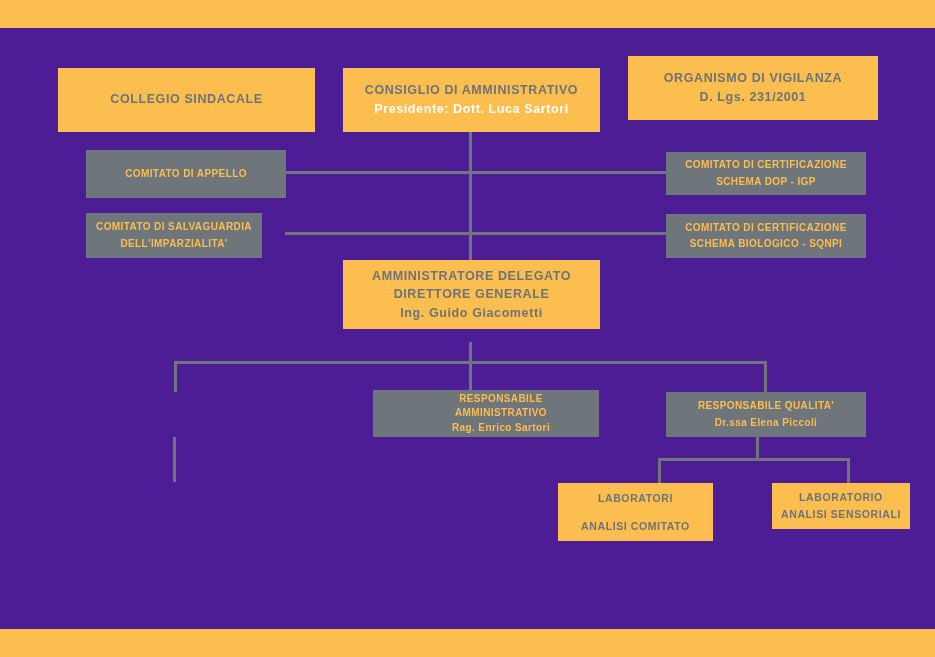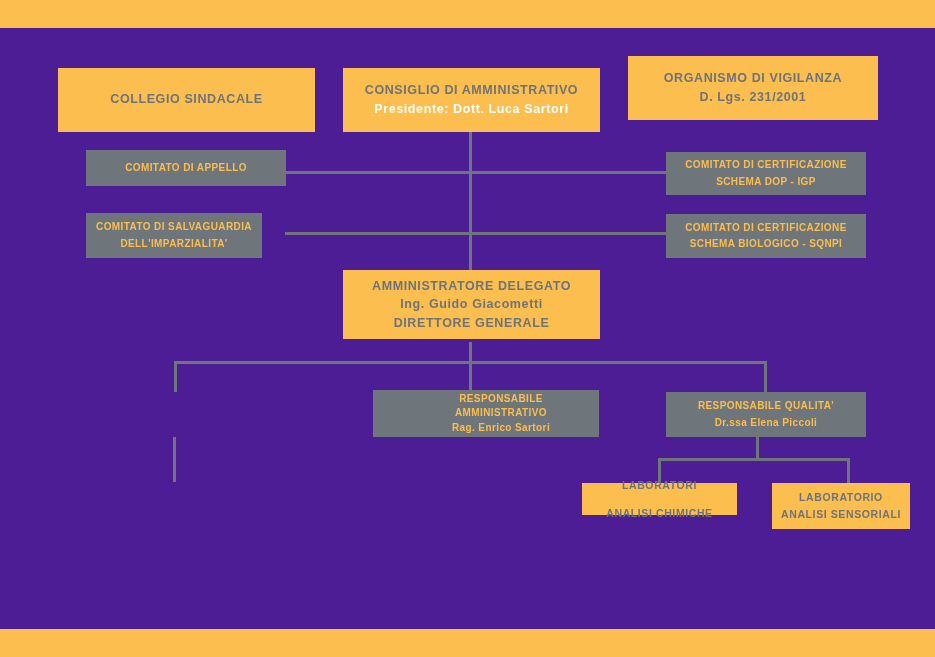--- a/index.html
+++ b/index.html
@@ -87,61 +87,61 @@
   <div class="node box-orange t-lg" style="left:343px; top:68px; width:257px; height:64px;">
     <span>CONSIGLIO DI AMMINISTRATIVO</span>
     <span class="t-white">Presidente: Dott. Luca Sartori</span>
   </div>
 
   <div class="node box-orange t-lg" style="left:628px; top:56px; width:250px; height:64px;">
     <span>ORGANISMO DI VIGILANZA</span>
     <span>D. Lgs. 231/2001</span>
   </div>
 
-  <div class="node box-gray t-sm" style="left:86px; top:150px; width:200px; height:36px;">
+  <div class="node box-gray t-sm" style="left:86px; top:150px; width:200px; height:48px;">
     <span>COMITATO DI APPELLO</span>
   </div>
 
   <div class="node box-gray t-sm" style="left:666px; top:152px; width:200px; height:43px;">
     <span>COMITATO DI CERTIFICAZIONE</span>
     <span>SCHEMA DOP - IGP</span>
   </div>
 
   <div class="node box-gray t-sm" style="left:86px; top:213px; width:176px; height:45px;">
     <span>COMITATO DI SALVAGUARDIA</span>
     <span>DELL'IMPARZIALITA'</span>
   </div>
 
   <div class="node box-gray t-sm" style="left:666px; top:214px; width:200px; height:44px;">
     <span>COMITATO DI CERTIFICAZIONE</span>
     <span>SCHEMA BIOLOGICO - SQNPI</span>
   </div>
 
-  <div class="node box-orange t-lg" style="left:343px; top:270px; width:257px; height:69px; line-height:1.45;">
+  <div class="node box-orange t-lg" style="left:343px; top:260px; width:257px; height:69px; line-height:1.45;">
     <span>AMMINISTRATORE DELEGATO</span>
+    <span>DIRETTORE GENERALE</span>
     <span>Ing. Guido Giacometti</span>
-    <span>DIRETTORE GENERALE</span>
   </div>
 
 
   <div class="node box-gray t-sm" style="left:373px; top:390px; width:226px; height:47px; line-height:1.45;padding-left:30px;">
     <span>RESPONSABILE</span>
     <span>AMMINISTRATIVO</span>
     <span>Rag. Enrico Sartori</span>
   </div>
 
   <div class="node box-gray t-sm" style="left:666px; top:392px; width:200px; height:45px;">
     <span>RESPONSABILE QUALITA'</span>
     <span>Dr.ssa Elena Piccoli</span>
   </div>
 
 
-  <div class="node box-orange t-md" style="left:582px; top:483px; width:155px; height:32px;gap:11px;">
+  <div class="node box-orange t-md" style="left:558px; top:483px; width:155px; height:58px;gap:11px;">
     <span>LABORATORI</span>
-    <span>ANALISI CHIMICHE</span>
+    <span>ANALISI COMITATO</span>
   </div>
 
   <div class="node box-orange t-md" style="left:772px; top:483px; width:138px; height:46px;justify-content:center;">
     <span>LABORATORIO</span>
     <span>ANALISI SENSORIALI</span>
   </div>
 
 </div>
 
 </body></html>

